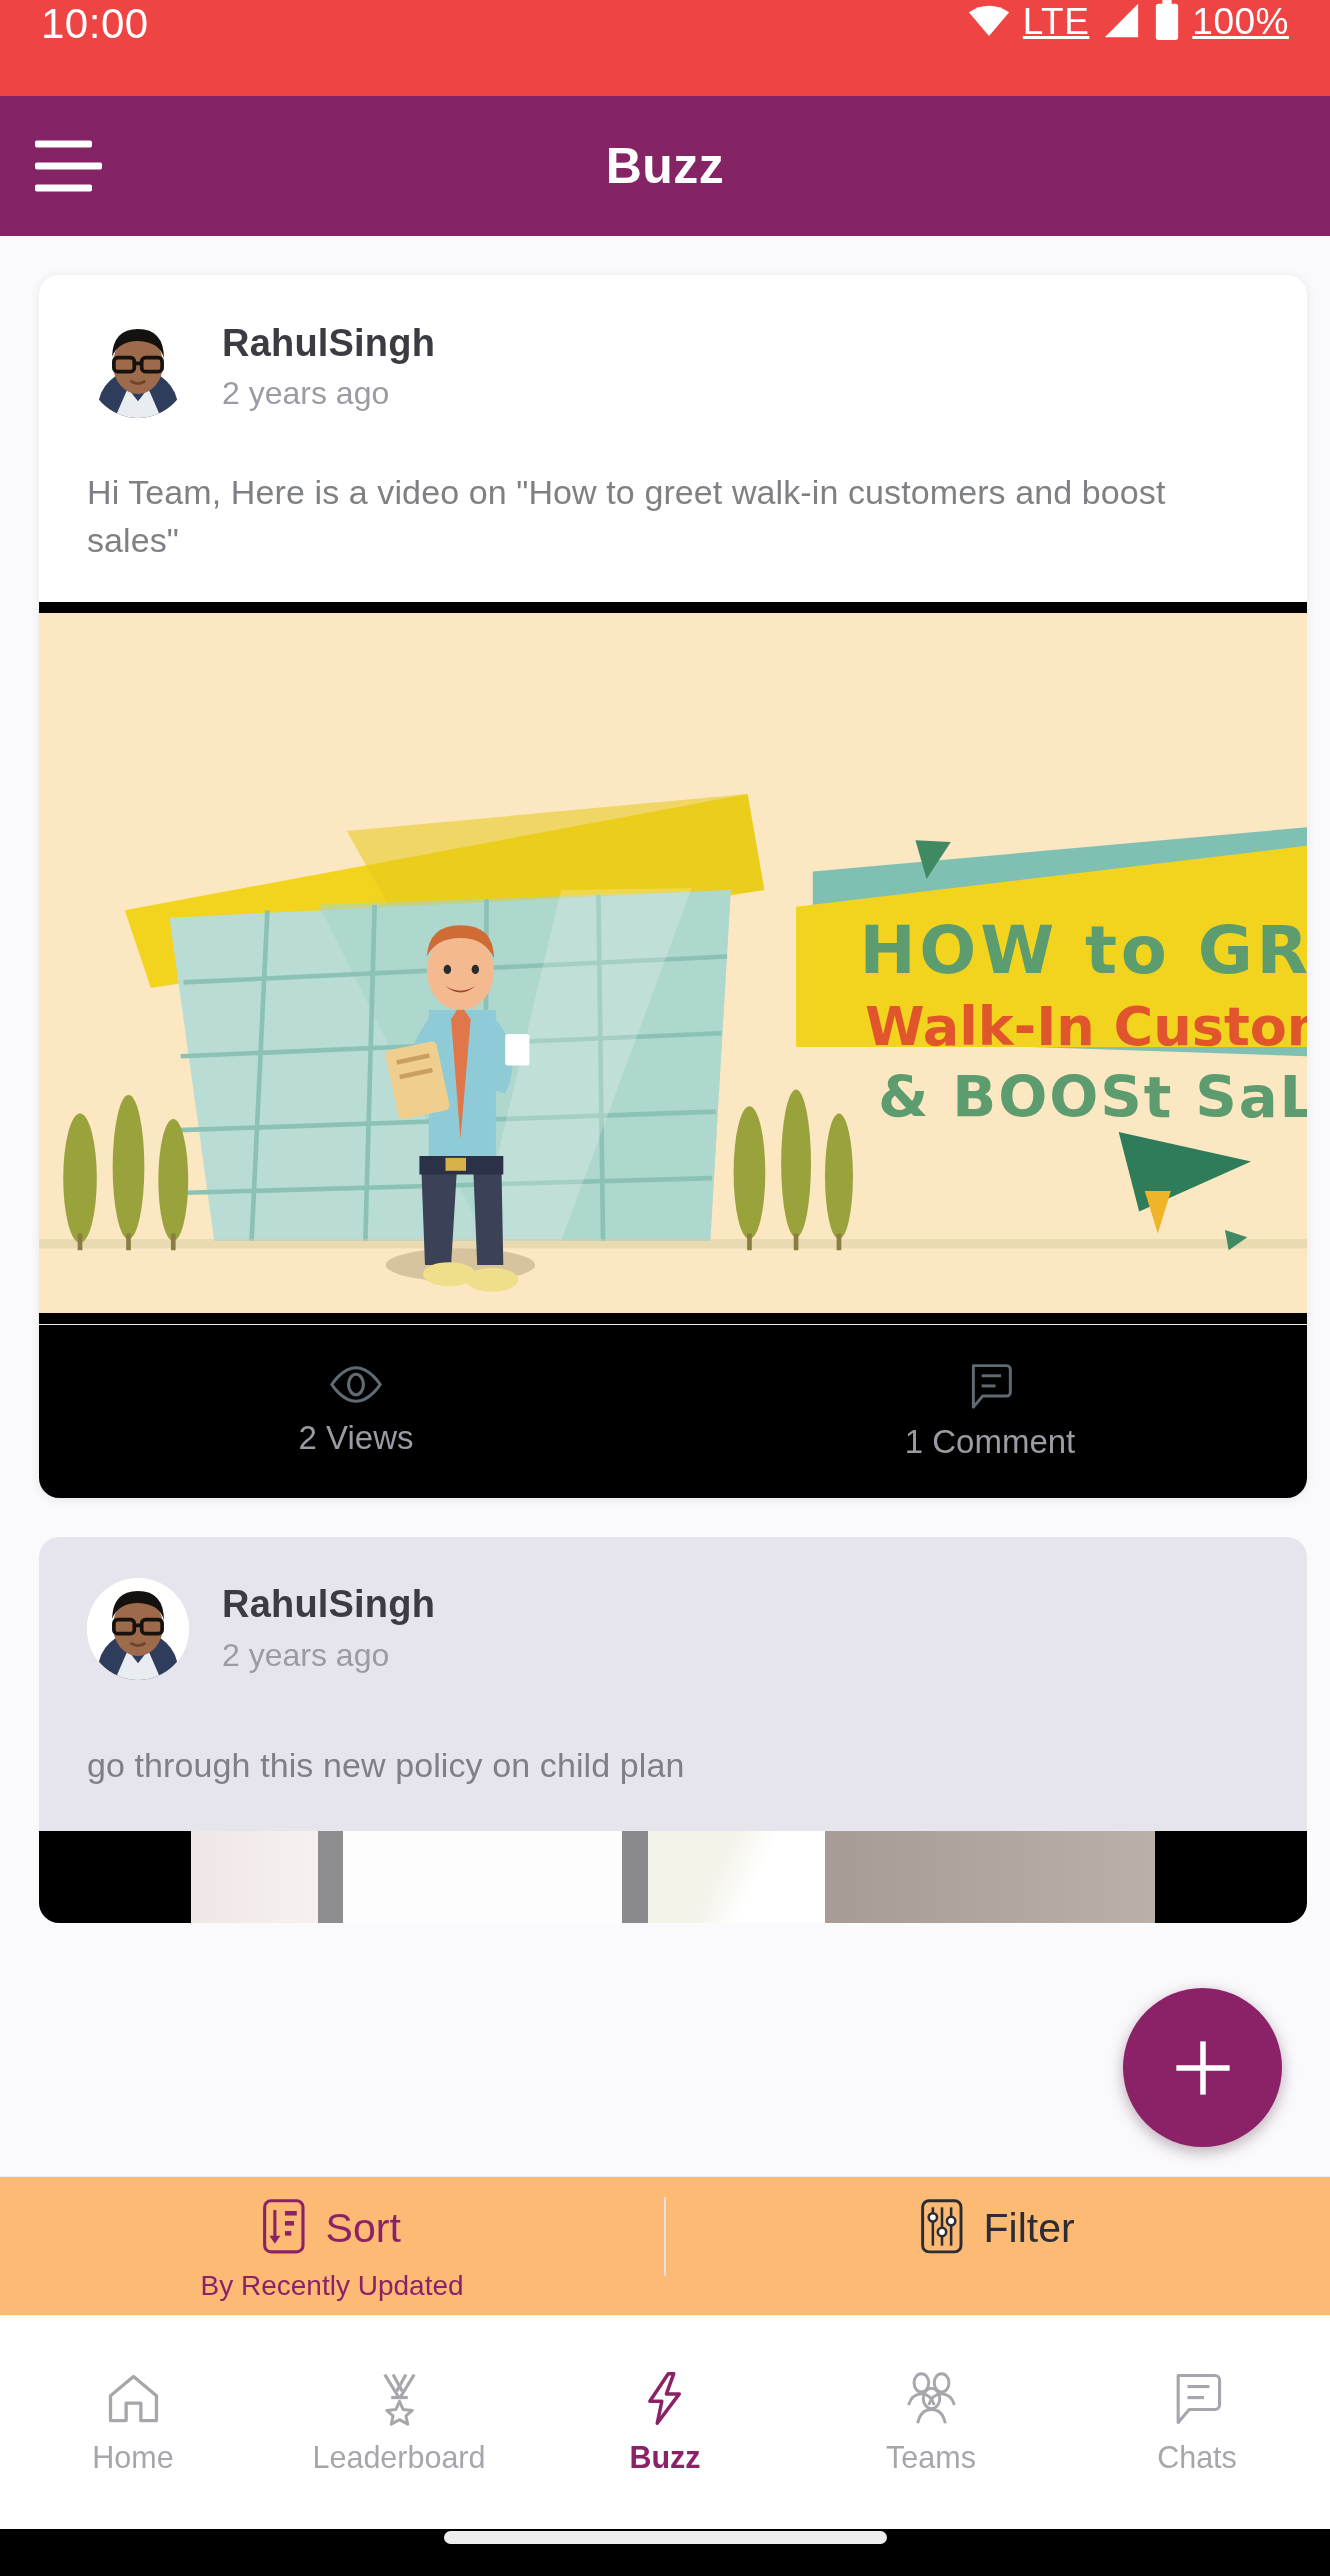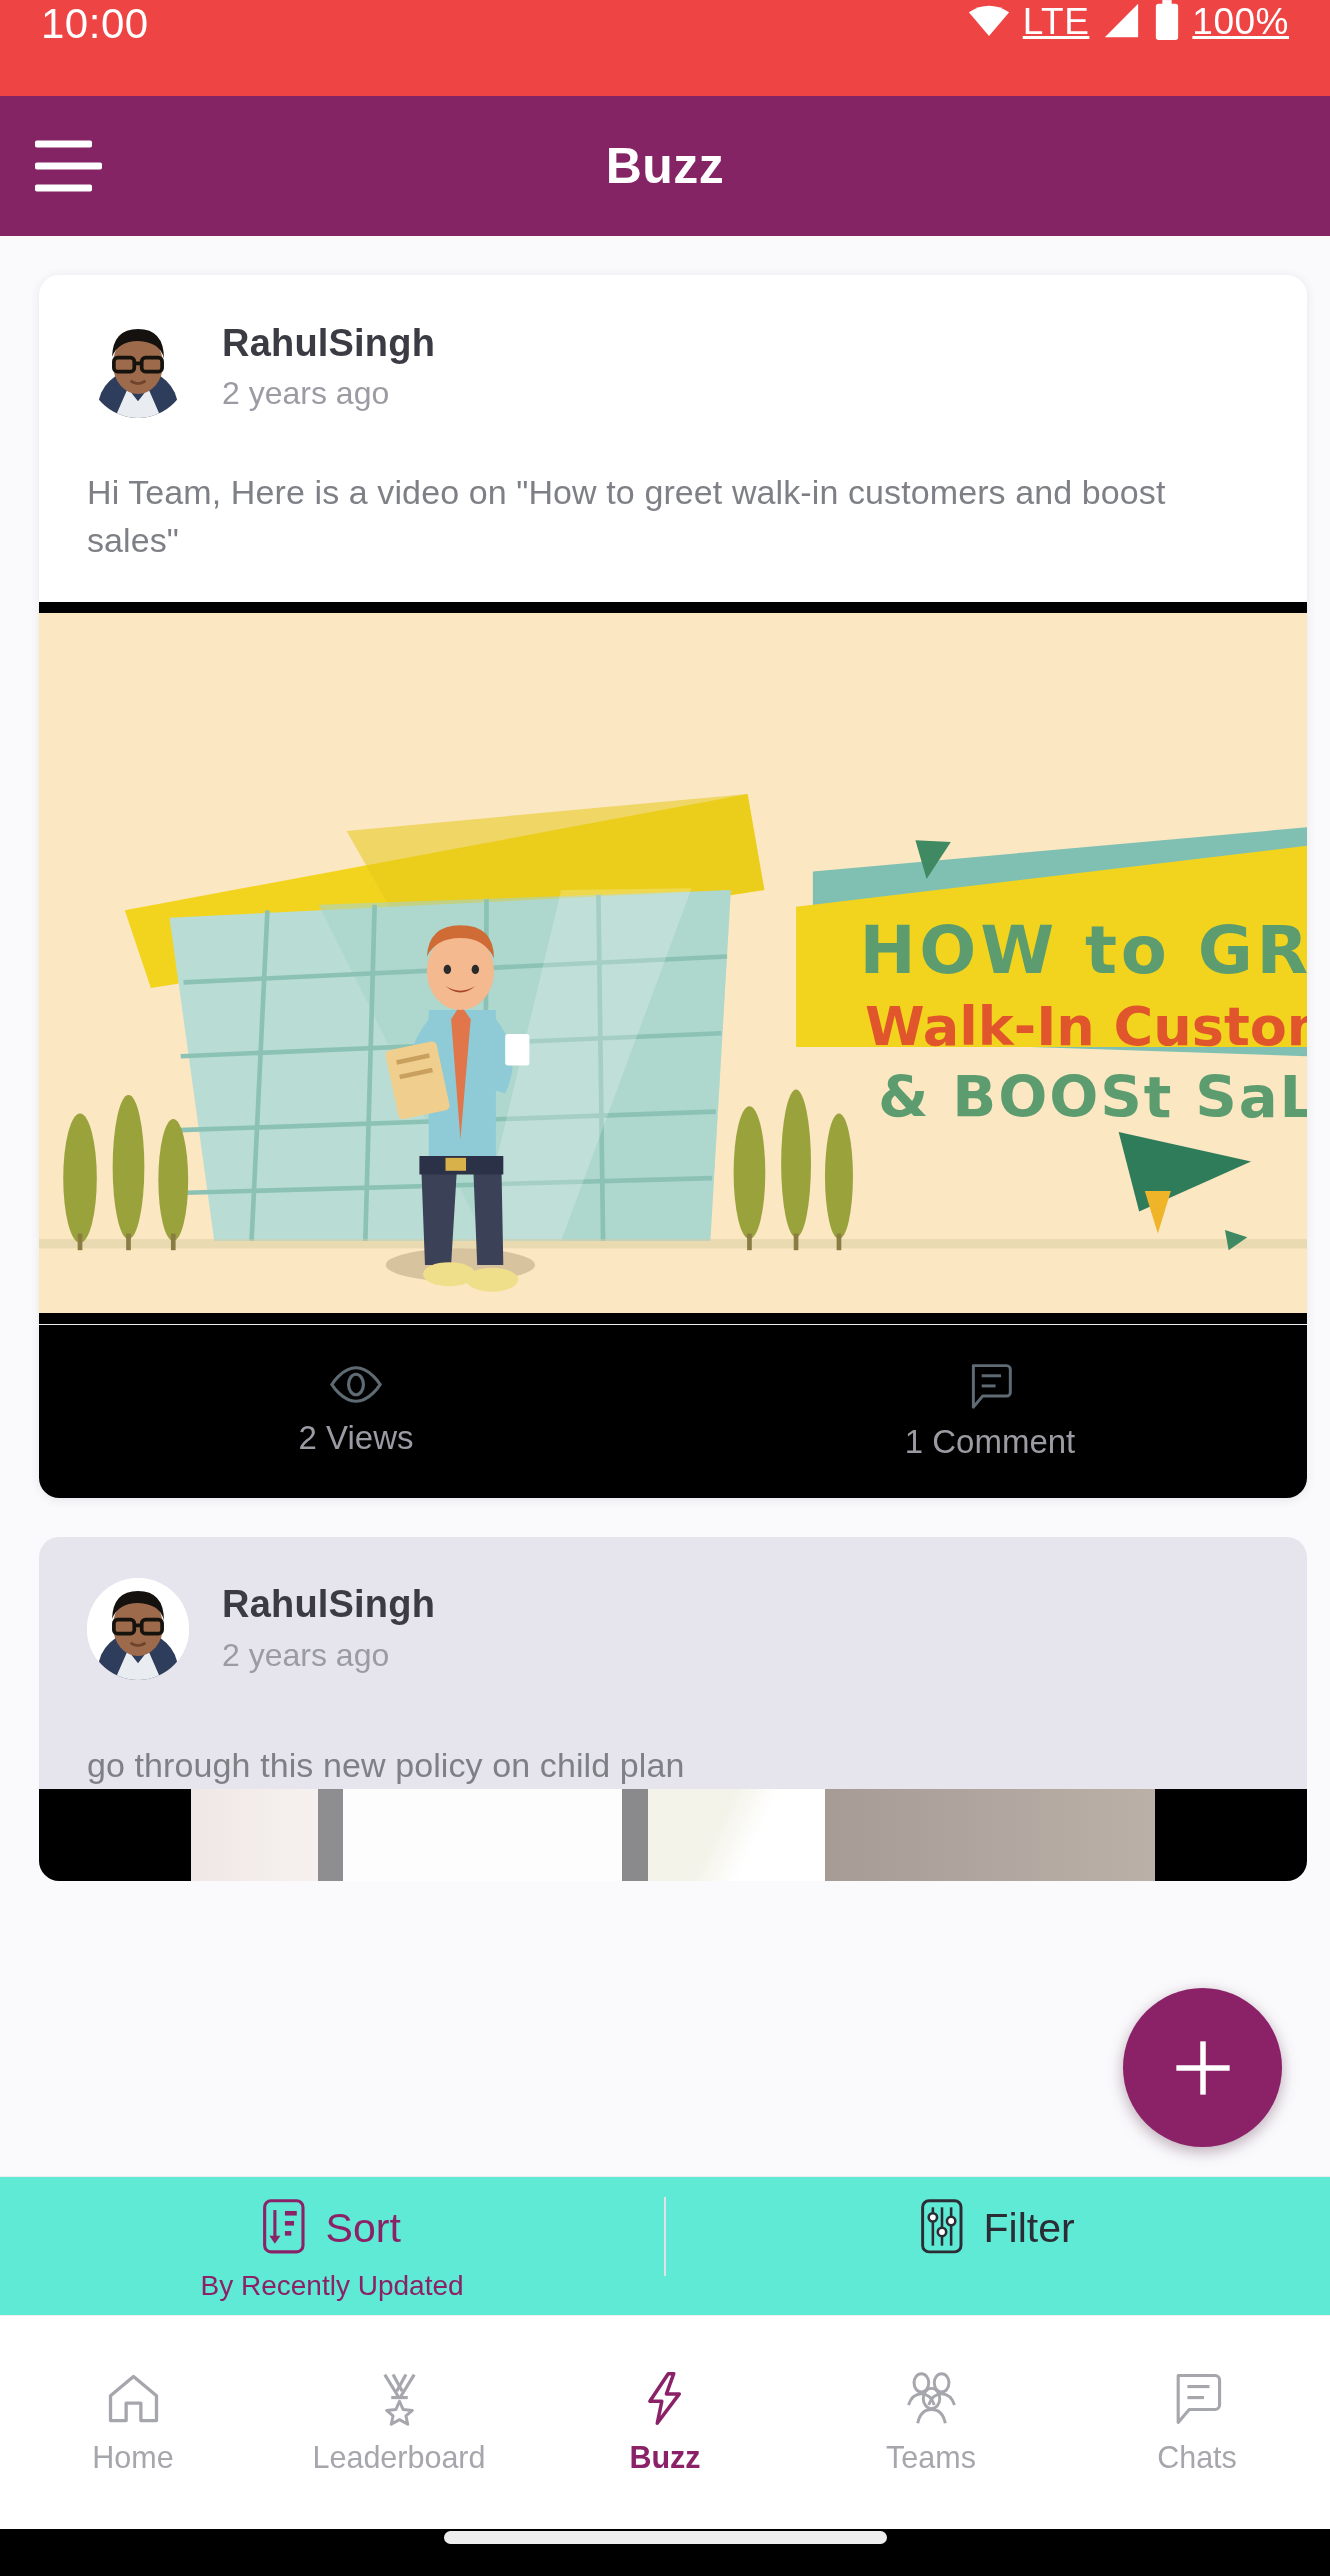--- a/index.html
+++ b/index.html
@@ -61,21 +61,21 @@
   }
   .avatar svg { display:block; width:102px; height:102px; }
   .post-meta { margin-left:33px; }
   .post-author { font-size:38px; font-weight:700; color:#3b3b43; letter-spacing:0.2px; }
   .post-time { font-size:32px; color:#9b9ba3; margin-top:10.2px; }
 
   .post-text {
     padding:50px 52px 0 48px; font-size:34px; line-height:1.42;
     color:#7e8086; letter-spacing:0.1px;
   }
-  .card.tinted .post-text { padding-top:61px; }
+  .card.tinted .post-text { padding-top:61px; padding-bottom:42px; }
 
   
   .video-wrap { margin-top:37px; position:relative; background:#000; }
   .video-bar { height:11px; background:#000; width:100%; }
   .video-canvas { width:100%; height:700px; display:block; }
 
   
   .stats {
     display:flex; border-top:1.8px solid #ececed; background:#000000;
     height:174px; align-items:center;
@@ -92,21 +92,21 @@
   .fab {
     position:absolute; right:48px; top:1988px; width:159px; height:159px;
     border-radius:50%; background:#8b2268; box-shadow:0 4.6px 14.8px rgba(70,20,55,.35);
     display:flex; align-items:center; justify-content:center; z-index:40; cursor:pointer;
   }
   .fab svg { display:block; }
 
   
   .sortfilter {
     position:absolute; left:0; top:2176px; width:1330px; height:139px;
-    background:#5eead4; display:flex; align-items:flex-start;
+    background:#fdba74; display:flex; align-items:flex-start;
     border-top:0.9px solid #ededf0; z-index:30;
   }
   .sf-half {
     flex:1; display:flex; flex-direction:column; align-items:center;
     padding-top:22px; cursor:pointer;
   }
   .sf-row { display:flex; align-items:center; gap:20.3px; }
   .sf-label { font-size:41px; }
   .sf-label.sort { color:#8b2268; }
   .sf-label.filter { color:#2c2c34; }

